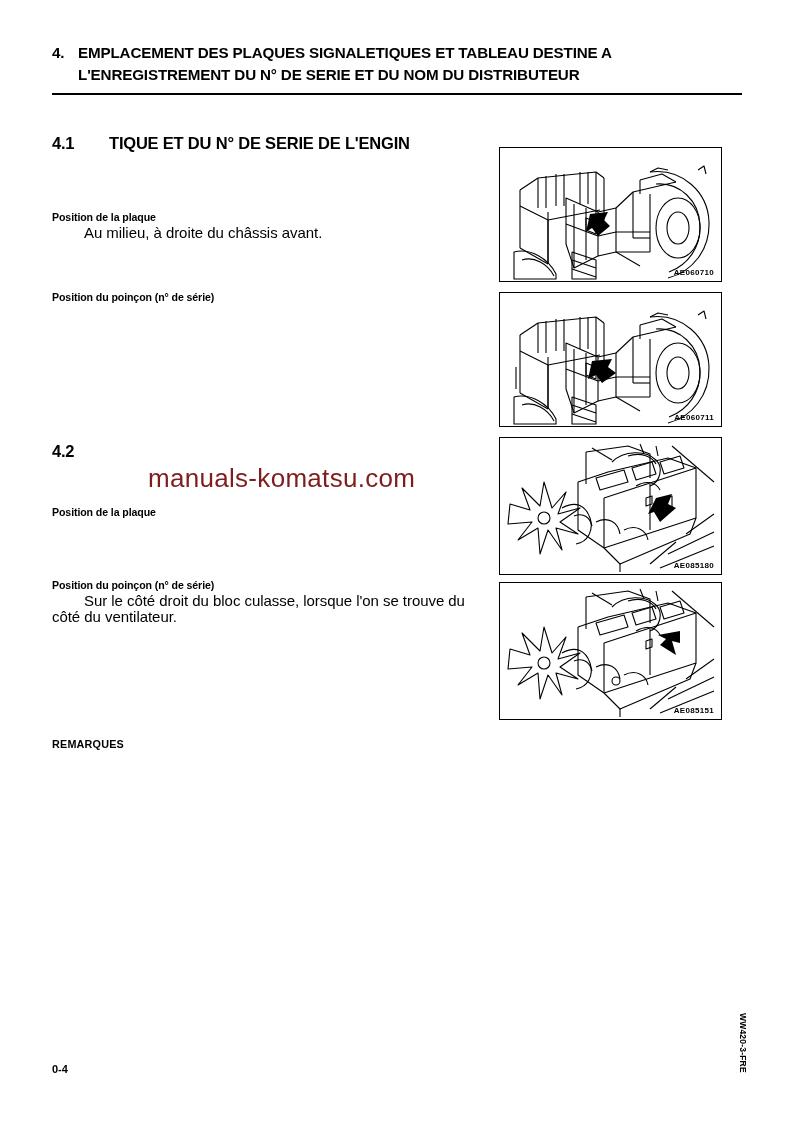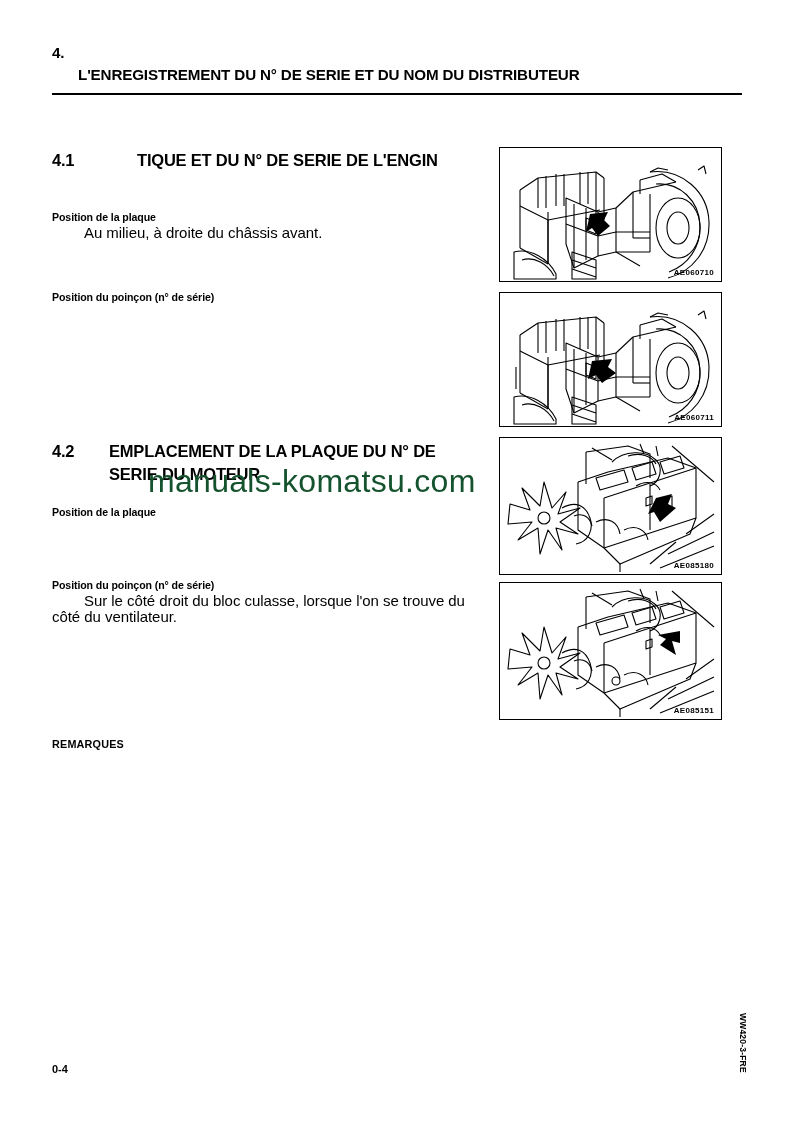--- a/index.html
+++ b/index.html
@@ -91,21 +91,21 @@
     font-size: 15px;
     line-height: 15.5px;
     letter-spacing: -0.05px;
   }
   .bodytext .indent {
     display: inline-block;
     width: 32px;
   }
 
   
-  #sec41 { top: 149px; gap: 28px; }
+  #sec41 { top: 132px; }
   #sec41-plaque { position: absolute; left: 52px; top: 210px; width: 437px; }
   #sec41-poincon { position: absolute; left: 52px; top: 290px; width: 437px; }
 
   #sec42 { top: 440px; }
   #sec42-plaque { position: absolute; left: 52px; top: 505px; width: 437px; }
   #sec42-poincon { position: absolute; left: 52px; top: 578px; width: 437px; }
 
   #remarques {
     position: absolute;
     left: 52px;
@@ -141,22 +141,22 @@
     left: 13px;
     top: 0;
     white-space: nowrap;
   }
 
   
   .watermark {
     position: absolute;
     left: 148px;
     top: 463px;
-    font-size: 32px;
-    color: #14532d;
+    font-size: 26px;
+    color: #7f1d1d;
     letter-spacing: 0.3px;
     white-space: nowrap;
     pointer-events: none;
     text-align: center;
   }
 
   
   .figure {
     position: absolute;
     left: 499px;
@@ -188,20 +188,21 @@
   }
 </style>
 </head>
 <body>
 
 <div class="page">
 
   <div class="chapter-head">
     <div class="line">
       <span class="chapter-num">4.</span>
+      <span class="chapter-title-l1">EMPLACEMENT DES PLAQUES SIGNALETIQUES ET TABLEAU DESTINE A</span>
     </div>
     <div class="line">
       <span class="chapter-title-l2">L'ENREGISTREMENT DU N° DE SERIE ET DU NOM DU DISTRIBUTEUR</span>
     </div>
   </div>
   <div class="chapter-rule"></div>
 
   <div class="section sec-head" id="sec41">
     <span class="sec-num">4.1</span>
     <span class="sec-title">
@@ -213,24 +214,20 @@
     <div class="subhead">Position de la plaque</div>
     <div class="bodytext"><span class="indent"></span><span>Au milieu, à droite du châssis avant.</span></div>
   </div>
 
   <div id="sec41-poincon">
     <div class="subhead">Position du poinçon (n° de série)</div>
   </div>
 
   <div class="section sec-head" id="sec42">
     <span class="sec-num">4.2</span>
-    <span class="sec-title">
-      <span>EMPLACEMENT DE LA PLAQUE DU N° DE</span>
-      <span>SERIE DU MOTEUR</span>
-    </span>
   </div>
 
   <div class="watermark">manuals-komatsu.com</div>
 
   <div id="sec42-plaque">
     <div class="subhead">Position de la plaque</div>
   </div>
 
   <div id="sec42-poincon">
     <div class="subhead">Position du poinçon (n° de série)</div>

